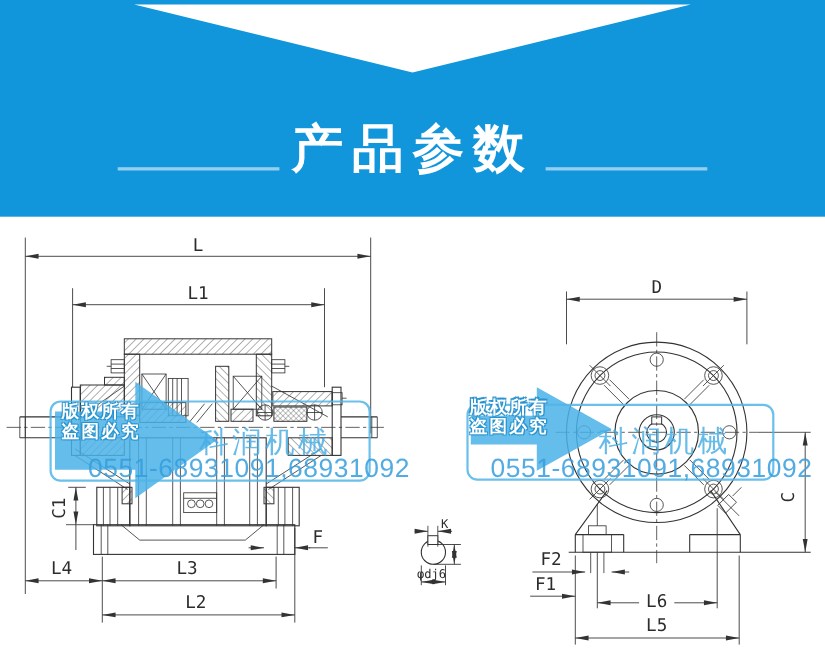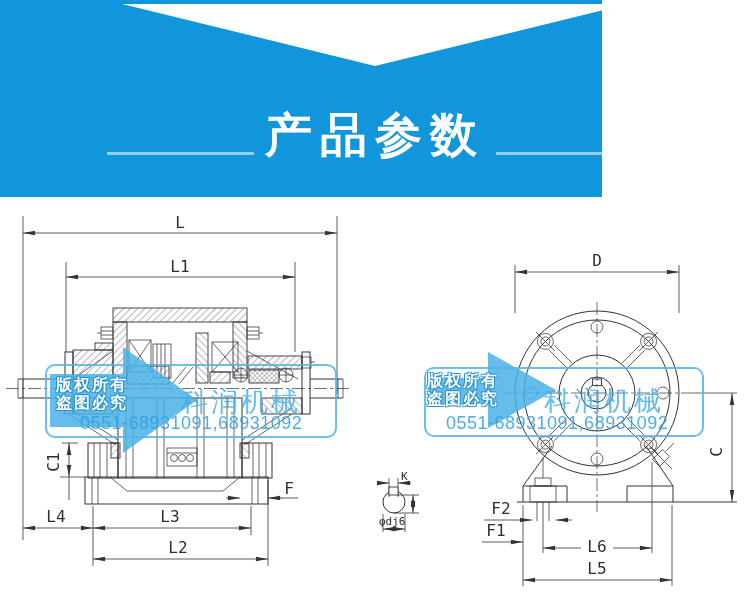--- a/index.html
+++ b/index.html
@@ -1,20 +1,20 @@
 <!DOCTYPE html>
 <html><head>
 <meta charset="utf-8">
 <style>
   html,body{margin:0;padding:0;background:#fff;}
   #page{position:relative;width:750px;height:597px;background:#fff;overflow:hidden;
         font-family:"Liberation Sans",sans-serif;}
 
   
-  .banner{position:absolute;left:0;top:0;width:602px;height:197px;}
+  .banner{position:absolute;left:0;top:0;width:750px;height:197px;}
   .banner .bg{position:absolute;inset:0;}
   .banner svg{position:absolute;left:0;top:0;}
   .page-title{position:absolute;left:0;top:104px;width:750px;text-align:center;
       color:#fff;font-size:47px;font-weight:bold;letter-spacing:8px;margin:0;}
   .tline{position:absolute;top:152px;width:147px;height:3px;}
 
   
   #draw{position:absolute;left:0;top:197px;width:750px;height:400px;}
 
   
@@ -28,24 +28,24 @@
   .cl{fill:none;stroke:#333;stroke-width:.7;stroke-dasharray:13 3 3 3;}
   .lbl{font-family:"DejaVu Sans Mono","Liberation Mono",monospace;font-size:16px;fill:#2d2d2d;}
   .lbs{font-family:"DejaVu Sans Mono","Liberation Mono",monospace;font-size:11px;fill:#2d2d2d;}
   .mid{text-anchor:middle;}
 
   
   .wm-box{position:absolute;border:2px solid rgba(80,180,232,.85);border-radius:10px;}
   .wm-copy{position:absolute;color:#fff;font-weight:bold;font-size:16px;line-height:18px;
       letter-spacing:2px;
       text-shadow:-1px -1px 0 rgba(38,145,205,.9),1px -1px 0 rgba(38,145,205,.9),
-                  -1px 1px 0 rgba(38,145,205,.9),1px 1px 0 rgba(38,145,205,.9);margin-top:10px;}
+                  -1px 1px 0 rgba(38,145,205,.9),1px 1px 0 rgba(38,145,205,.9);}
   .wm-brand{position:absolute;color:rgba(70,172,228,.82);font-weight:normal;font-size:27px;
       letter-spacing:3px;white-space:nowrap;}
-  .wm-phone{position:absolute;color:rgba(52,158,221,.85);font-size:18px;letter-spacing:.5px;
+  .wm-phone{position:absolute;color:rgba(52,158,221,.85);font-size:24px;letter-spacing:.5px;
       white-space:nowrap;}
 </style>
 </head>
 <body>
 
 <div id="page">
 
   <div class="banner">
     <div class="bg" style="background:#1296db;"></div>
     <svg width="750" height="70">

